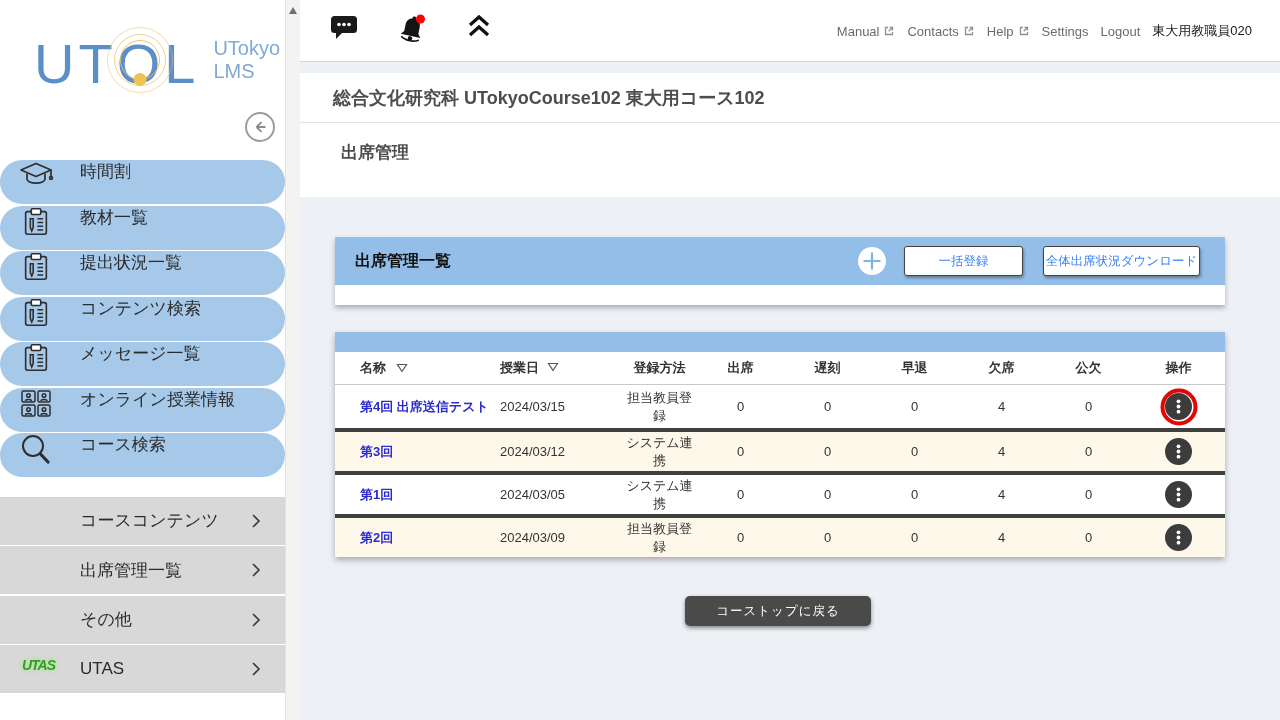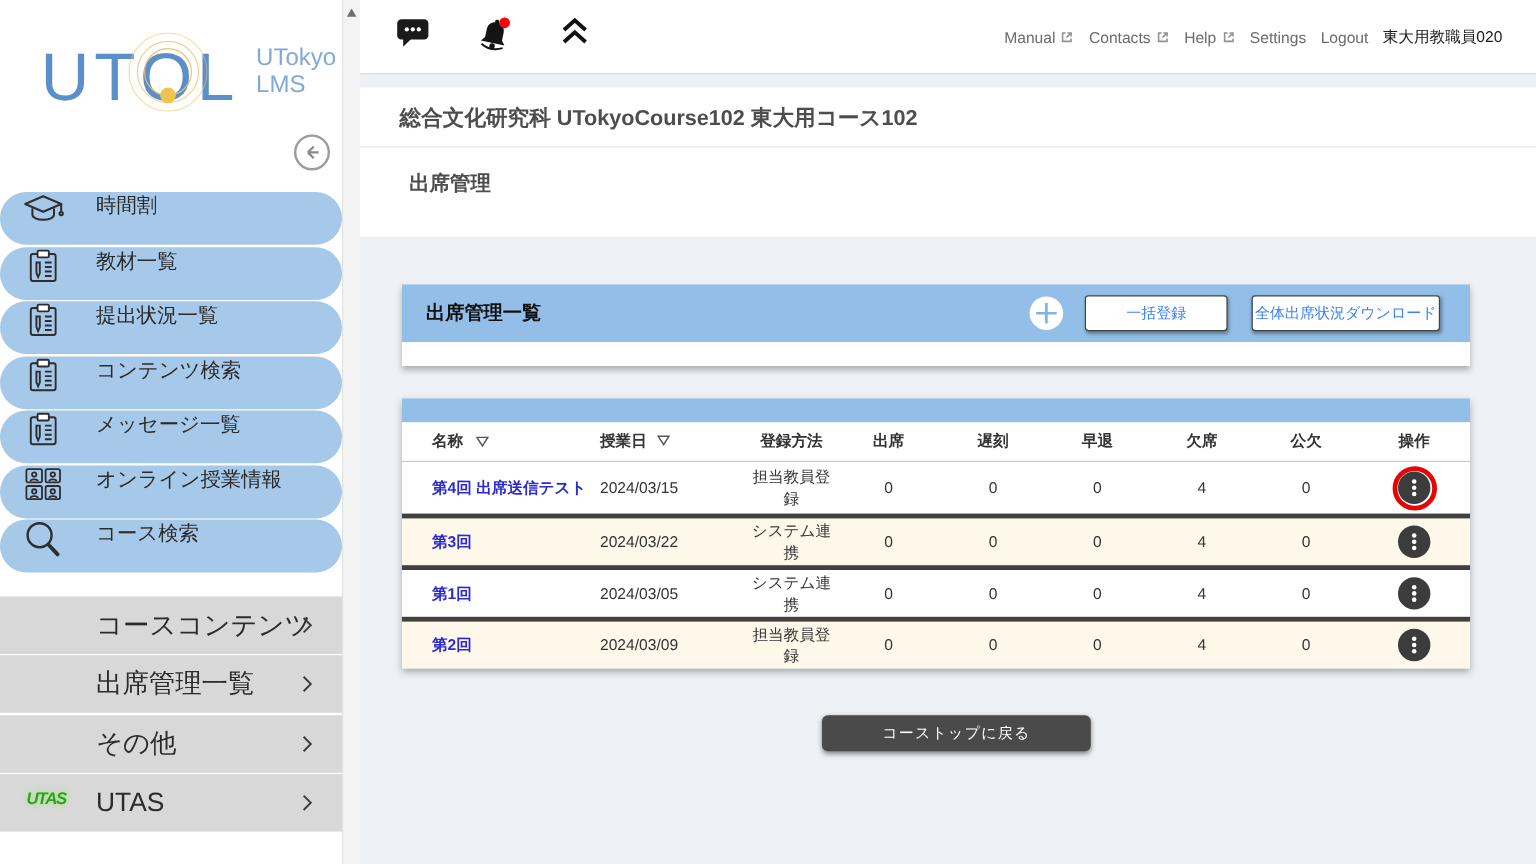--- a/index.html
+++ b/index.html
@@ -22,21 +22,21 @@
   .r3 { width:40px; height:40px; opacity:.95; }
   .sun { position:absolute; width:13px; height:13px; border-radius:50%; background:#f0c24f; left:50%; transform:translateX(-50%); bottom:6px; }
   .logo-sub { margin-left:14px; margin-top:1px; font-size:20px; line-height:23px; color:#80a9d6; font-weight:400; }
   .collapse-btn { position:absolute; top:111px; left:244px; width:32px; height:32px; cursor:pointer; }
   .menu { position:absolute; top:160px; left:0; width:285px; }
   .menu-item { height:44px; margin-bottom:1.5px; background:#a6c8e9; display:flex; align-items:flex-start; cursor:pointer;border-radius:22px; }
   .menu-icon { width:36px; margin-left:18px; margin-right:26px; display:flex; align-items:center; justify-content:center; }
   .menu-label { font-size:17px; color:#2b2b2b; font-weight:500; }
   .section-gap { height:18px; background:#fff; }
   .gray-item { height:48px; margin-bottom:1.5px; background:#d8d8d8; display:flex; align-items:center; position:relative; padding-left:80px; cursor:pointer; }
-  .gray-label { font-size:22px; color:#2b2b2b; font-weight:500; }
+  .gray-label { font-size:17px; color:#2b2b2b; font-weight:500; }
   .gray-chevron { position:absolute; right:24px; top:16px; }
   .utas-logo { position:absolute; left:22px; top:12px; font-size:14px; font-weight:800; font-style:italic; color:#2f9e2f; text-shadow:0 0 5px #9ee36b, 0 0 2px #c8f0a6; letter-spacing:-1px; }
   
   .sb-scroll { position:absolute; left:285px; top:0; width:15px; height:720px; background:#f3f3f3; border-left:1px solid #e3e3e3; }
   .sb-arrow { width:0; height:0; border-left:4.5px solid transparent; border-right:4.5px solid transparent; border-bottom:7px solid #6f6f6f; margin:7px auto 0; }
   
   .main { position:absolute; left:300px; top:0; width:980px; height:720px; }
   .topbar { position:absolute; left:0; top:0; width:980px; height:62px; background:#fff; border-bottom:1px solid #d5d5d5; }
   .topbar-icons { position:absolute; left:30px; top:13px; display:flex; align-items:flex-start; gap:38px; }
   .tb-icon { cursor:pointer; }
@@ -66,21 +66,21 @@
   .c-name { width:165px; padding-left:25px; display:flex; align-items:center; gap:6px; }
   .c-date { width:122px; text-align:left; }
   .c-method { width:75px; text-align:center; }
   .c-num { width:87px; text-align:center; }
   .c-act { width:93px; text-align:center; position:relative; }
   .row-link { color:#2b2bd0; font-weight:bold; cursor:pointer; text-decoration:none; }
   .dots-btn { width:27px; height:27px; border-radius:50%; background:#3c3c3c; margin:0 auto; display:flex; align-items:center; justify-content:center; cursor:pointer; }
   .red-ring { position:absolute; left:50%; top:50%; transform:translate(-50%,-50%); width:37px; height:37px; border:4.5px solid #e60505; border-radius:50%; pointer-events:none; }
   .sort-icon { display:inline-block; margin-left:4px; }
   
-  .back-btn { position:absolute; left:385px; top:596px; width:224px; height:30px; background:#4a4a4a; border:none; border-radius:5px; color:#fff; font-size:12.5px; font-family:Liberation Serif, serif; display:flex; align-items:center; justify-content:center; box-shadow:0 2px 4px rgba(0,0,0,.45); cursor:pointer; letter-spacing:1px; }
+  .back-btn { position:absolute; left:385px; top:596px; width:186px; height:30px; background:#4a4a4a; border:none; border-radius:5px; color:#fff; font-size:12.5px; font-family:Liberation Serif, serif; display:flex; align-items:center; justify-content:center; box-shadow:0 2px 4px rgba(0,0,0,.45); cursor:pointer; letter-spacing:1px; }
 </style>
 </head>
 <body>
 
 <div class="sidebar">
   <div class="logo-area">
     <div class="logo-word">
       <span>U</span>
         <span>T</span>
         <span class="logo-o"><span class="ring r1"></span><span class="ring r2"></span><span class="ring r3"></span><span class="sun"></span>O</span>
@@ -363,21 +363,21 @@
                 <circle cx="10.5" cy="15.7" r="1.9" fill="#fff"></circle>
             </svg>
           </span>
           <span class="red-ring"></span>
         </div>
       </div>
       <div class="trow alt">
         <div class="c-name">
             <a class="row-link">第3回</a>
           </div>
-        <div class="c-date">2024/03/22</div>
+        <div class="c-date">2024/03/12</div>
         <div class="c-method">システム連携</div>
         <div class="c-num">0</div>
         <div class="c-num">0</div>
         <div class="c-num">0</div>
         <div class="c-num">4</div>
         <div class="c-num">0</div>
         <div class="c-act">
           <span class="dots-btn">
             <svg width="21" height="21" viewBox="0 0 21 21">
               <circle cx="10.5" cy="5.3" r="1.9" fill="#fff"></circle>

